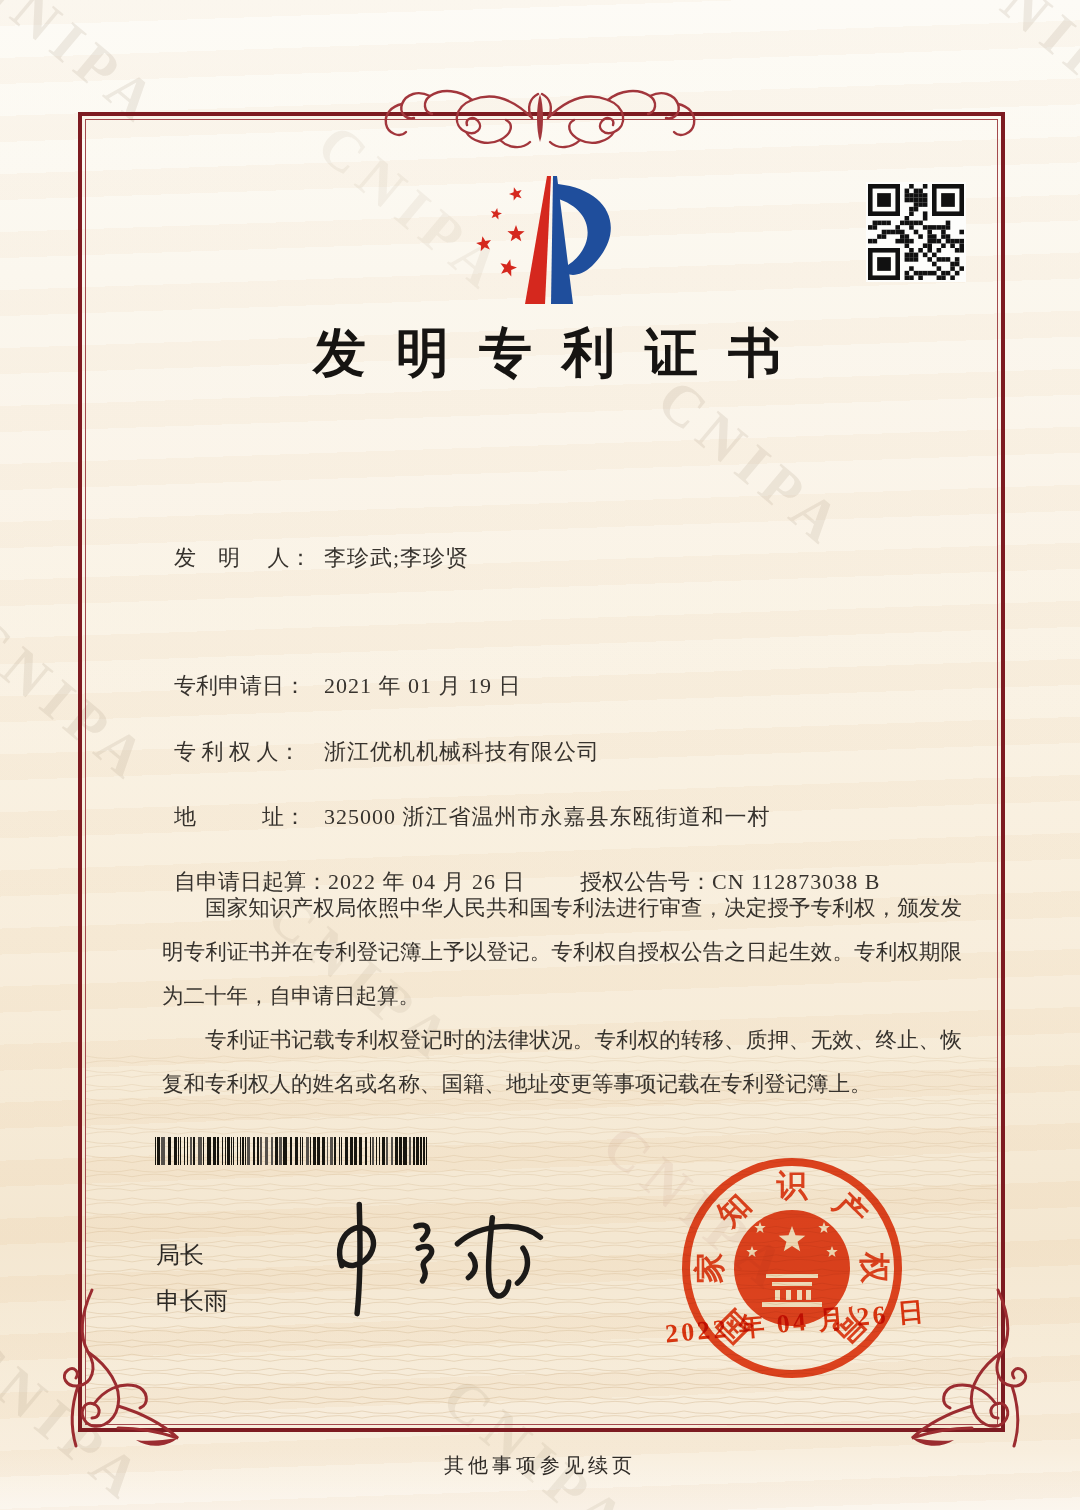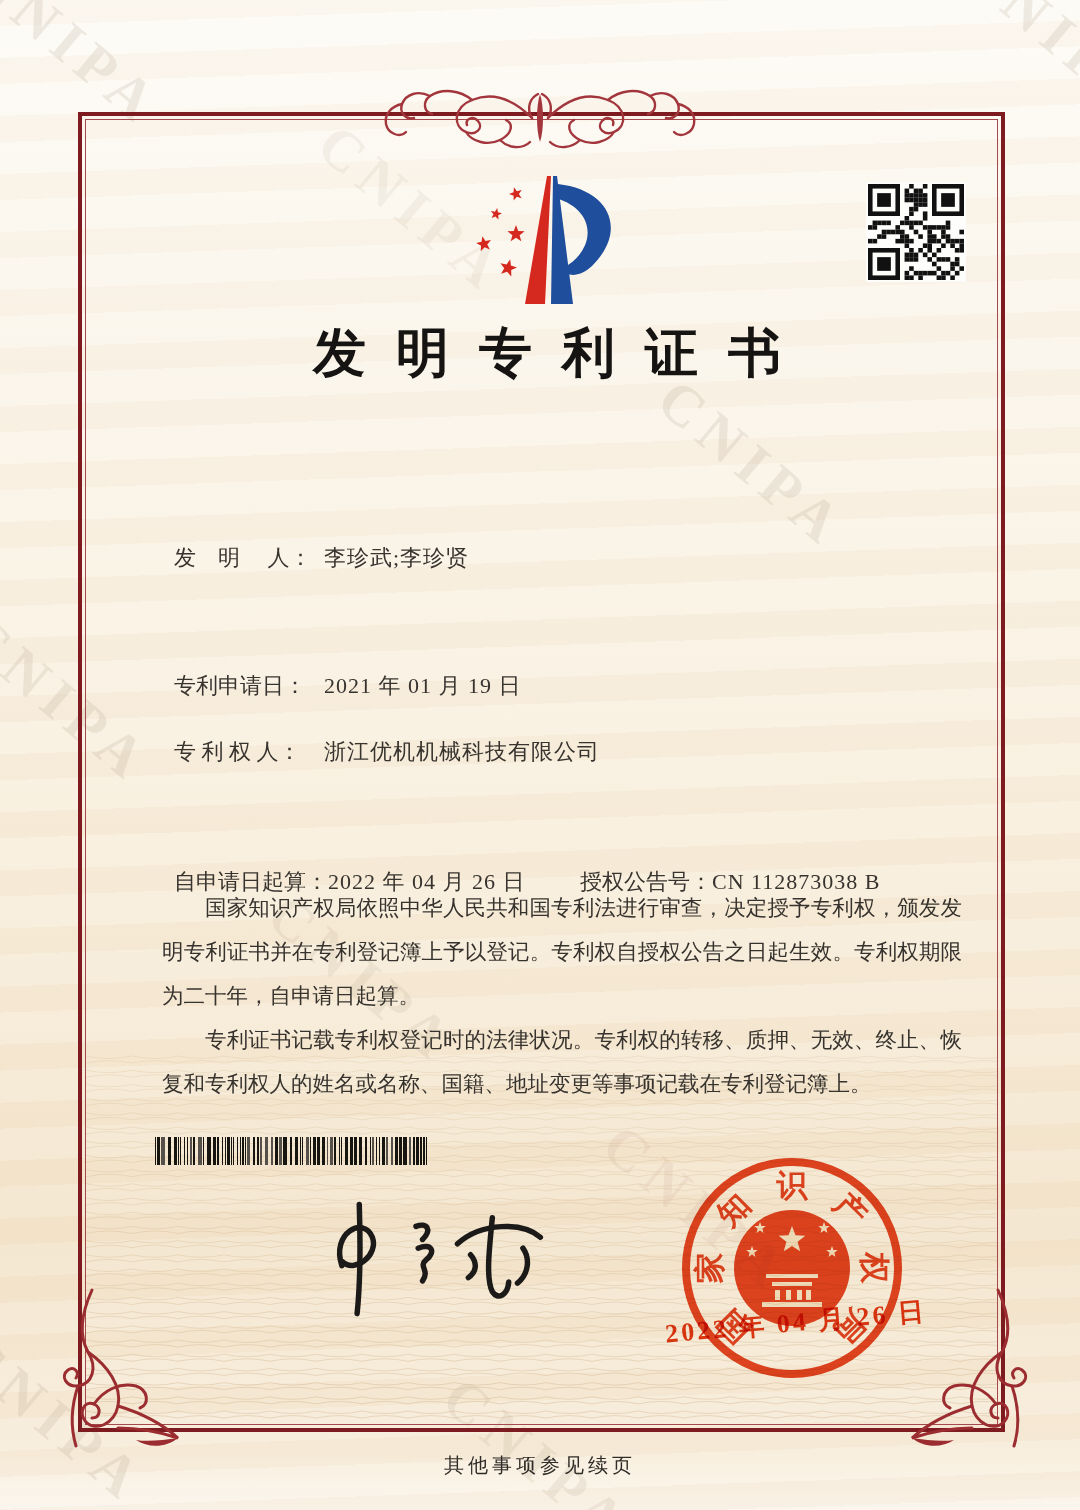--- a/index.html
+++ b/index.html
@@ -323,20 +323,23 @@
 
   <div class="field" style="top:517px;">
     <span class="f-label">发　明　 人：</span><span class="f-value">李珍武;李珍贤</span>
   </div>
   <div class="field" style="top:645px;">
     <span class="f-label">专利申请日：</span><span class="f-value">2021 年 01 月 19 日</span>
   </div>
   <div class="field" style="top:711px;">
     <span class="f-label">专 利 权 人：</span><span class="f-value">浙江优机机械科技有限公司</span>
   </div>
+  <div class="field" style="top:776px;">
+    <span class="f-label">地　　　址：</span><span class="f-value">325000 浙江省温州市永嘉县东瓯街道和一村</span>
+  </div>
   <div class="field" style="top:841px;">
     <span class="f-label">自申请日起算：</span><span class="f-value">2022 年 04 月 26 日</span>
   </div>
   <div class="grant2" style="top:841px;">
     <span>授权公告号：</span><span class="f-value">CN 112873038 B</span>
   </div>
 
   <div class="body-text">
     <p>国家知识产权局依照中华人民共和国专利法进行审查，决定授予专利权，颁发发明专利证书并在专利登记簿上予以登记。专利权自授权公告之日起生效。专利权期限为二十年，自申请日起算。</p>
     <p>专利证书记载专利权登记时的法律状况。专利权的转移、质押、无效、终止、恢复和专利权人的姓名或名称、国籍、地址变更等事项记载在专利登记簿上。</p>
@@ -407,20 +410,24 @@
       <rect x="244" y="0" width="3" height="28" fill="#17150f"></rect>
       <rect x="248" y="0" width="4" height="28" fill="#17150f"></rect>
       <rect x="254" y="0" width="2" height="28" fill="#55504a"></rect>
       <rect x="258" y="0" width="2" height="28" fill="#17150f"></rect>
       <rect x="261" y="0" width="3" height="28" fill="#17150f"></rect>
       <rect x="265" y="0" width="2" height="28" fill="#17150f"></rect>
       <rect x="268" y="0" width="2" height="28" fill="#17150f"></rect>
       <rect x="271" y="0" width="1" height="28" fill="#17150f"></rect>
     </svg>
 
+  <div class="director">
+    <div>局长</div>
+    <div>申长雨</div>
+  </div>
 
   <svg class="signature" width="280" height="120" viewBox="0 0 240 110">
     <g stroke="#1c1a18" fill="none" stroke-width="5" stroke-linecap="round" stroke-linejoin="round">
       <path d="M30,62 C20,32 50,16 58,36 C64,52 42,70 30,58"></path>
       <path d="M46,6 C47,38 47,78 44,106"></path>
       <path d="M98,26 C108,22 113,29 104,38"></path>
       <path d="M100,46 C112,41 117,49 107,57 C100,63 111,66 104,76"></path>
       <path d="M136,42 C158,22 196,22 212,36"></path>
       <path d="M168,18 C165,48 162,74 168,86 C173,94 182,89 183,77"></path>
       <path d="M196,46 C203,56 201,70 191,78"></path>

